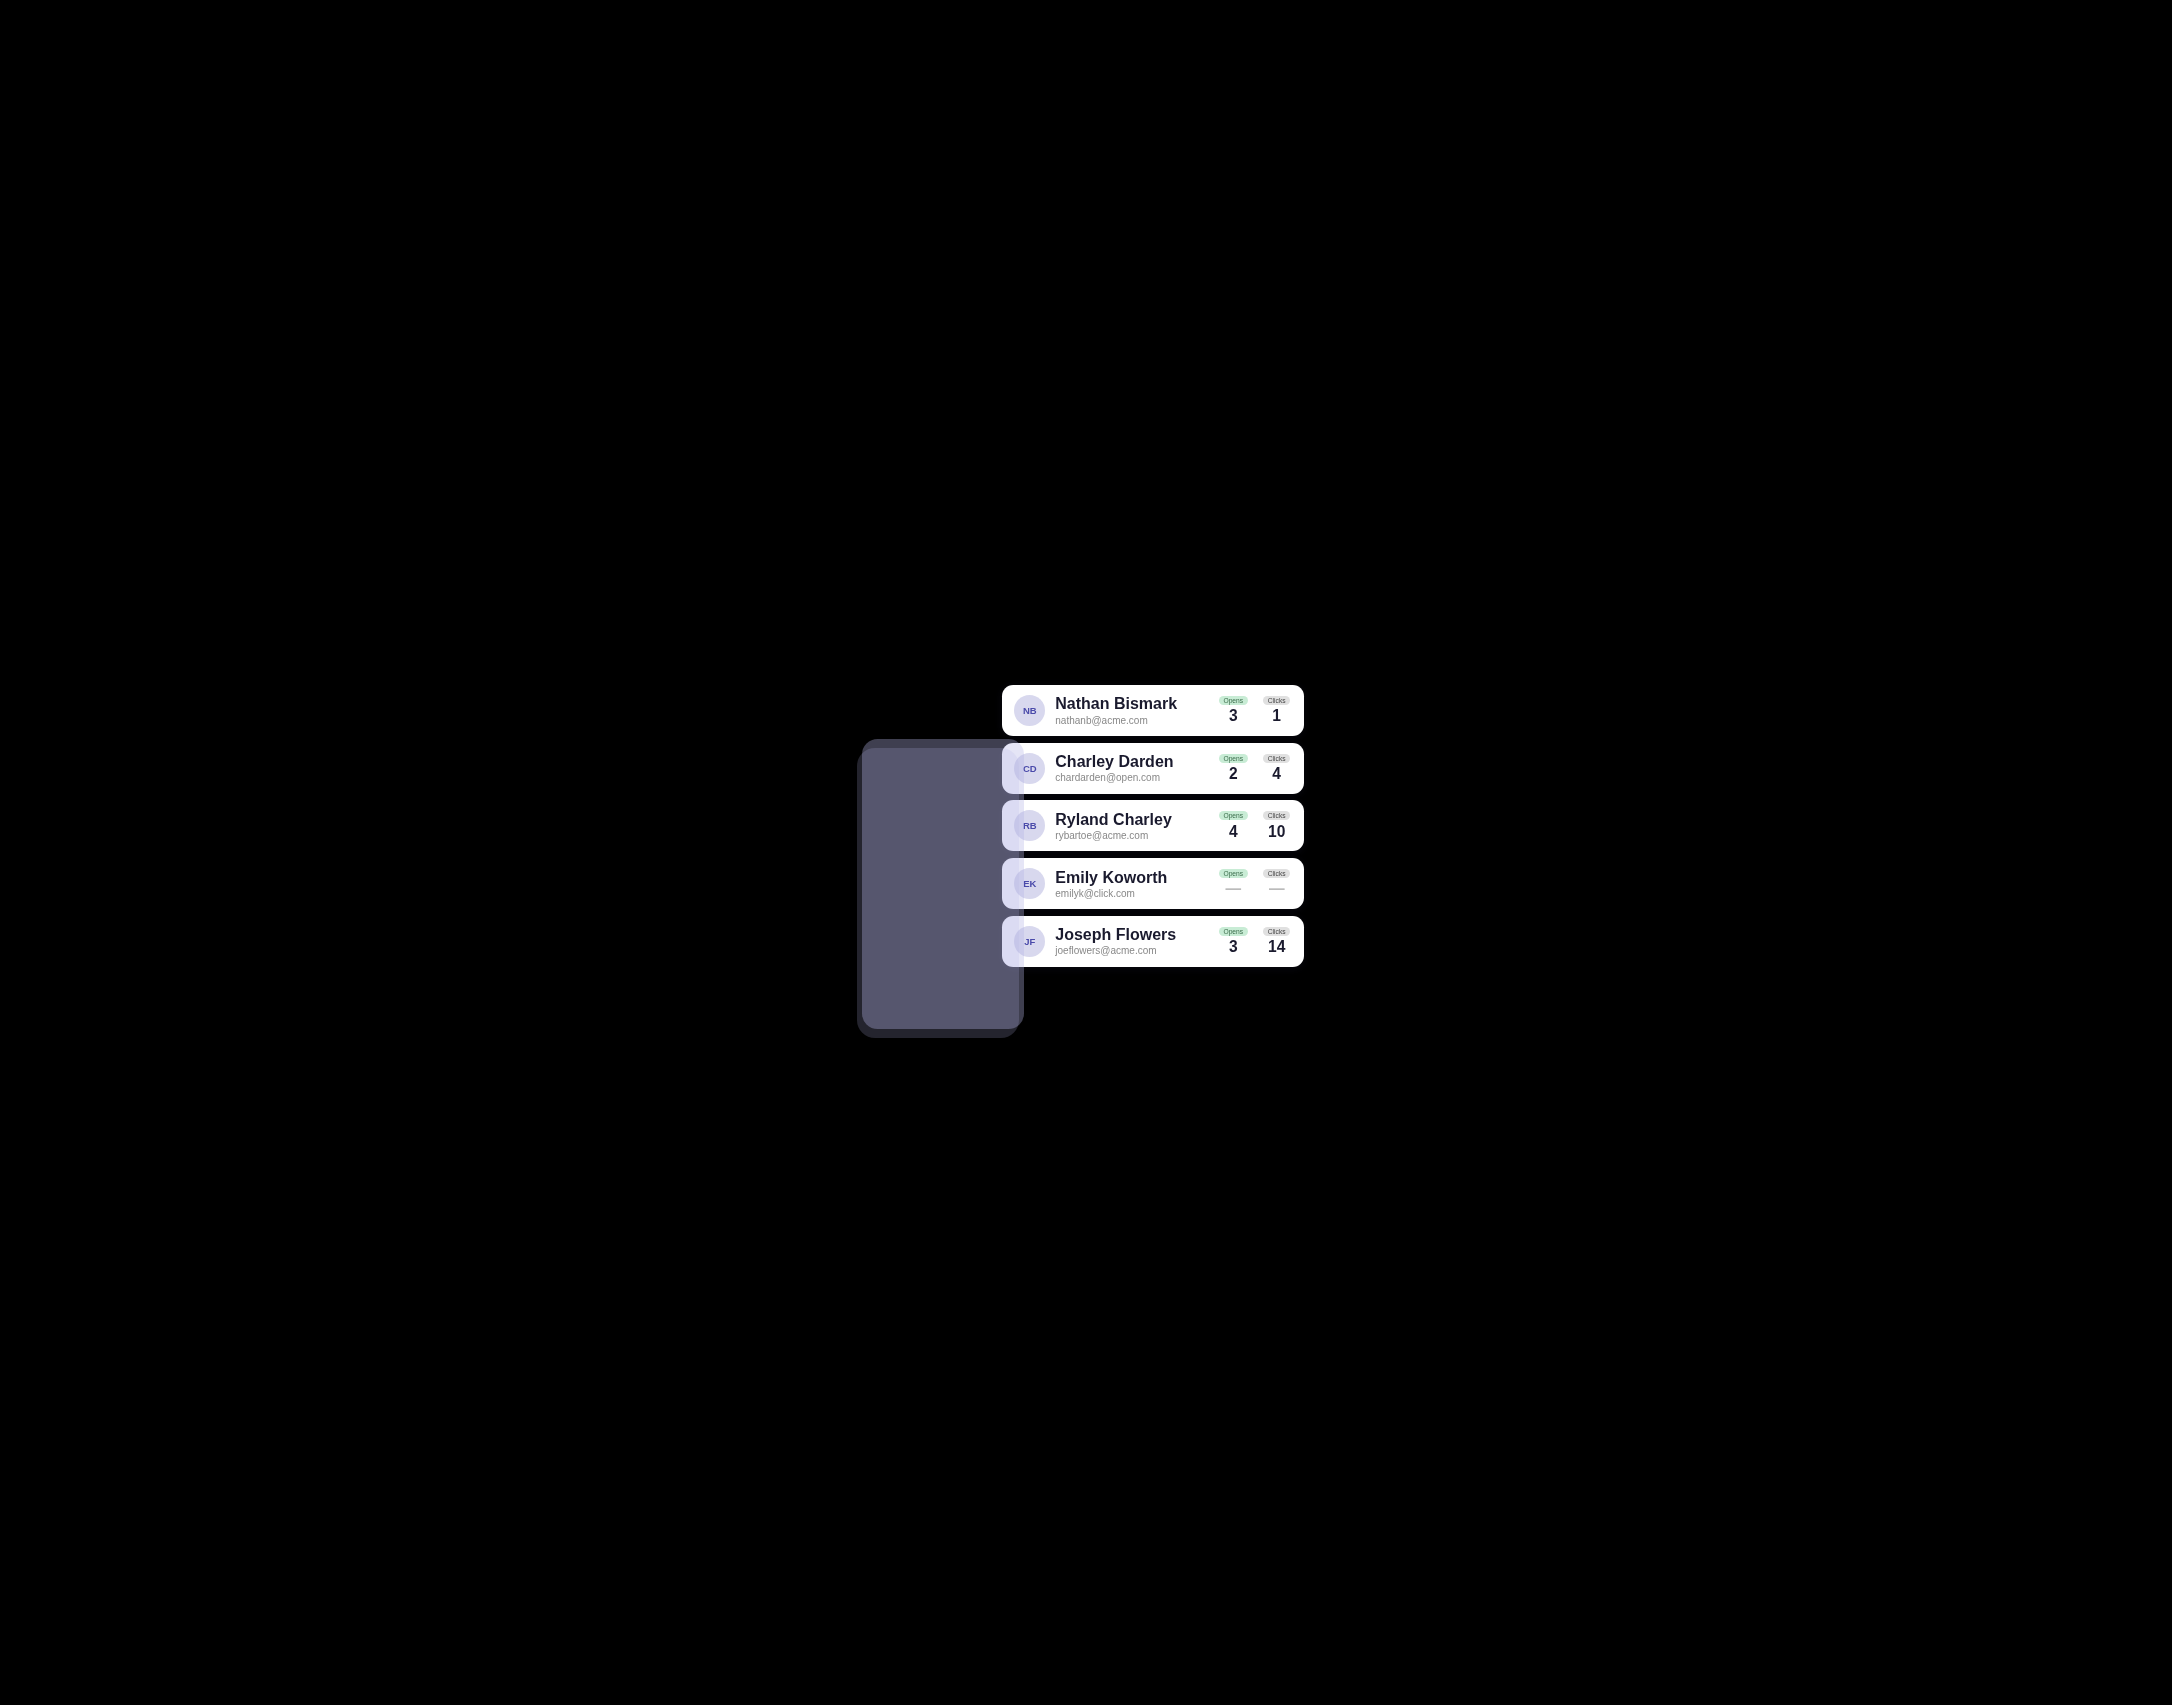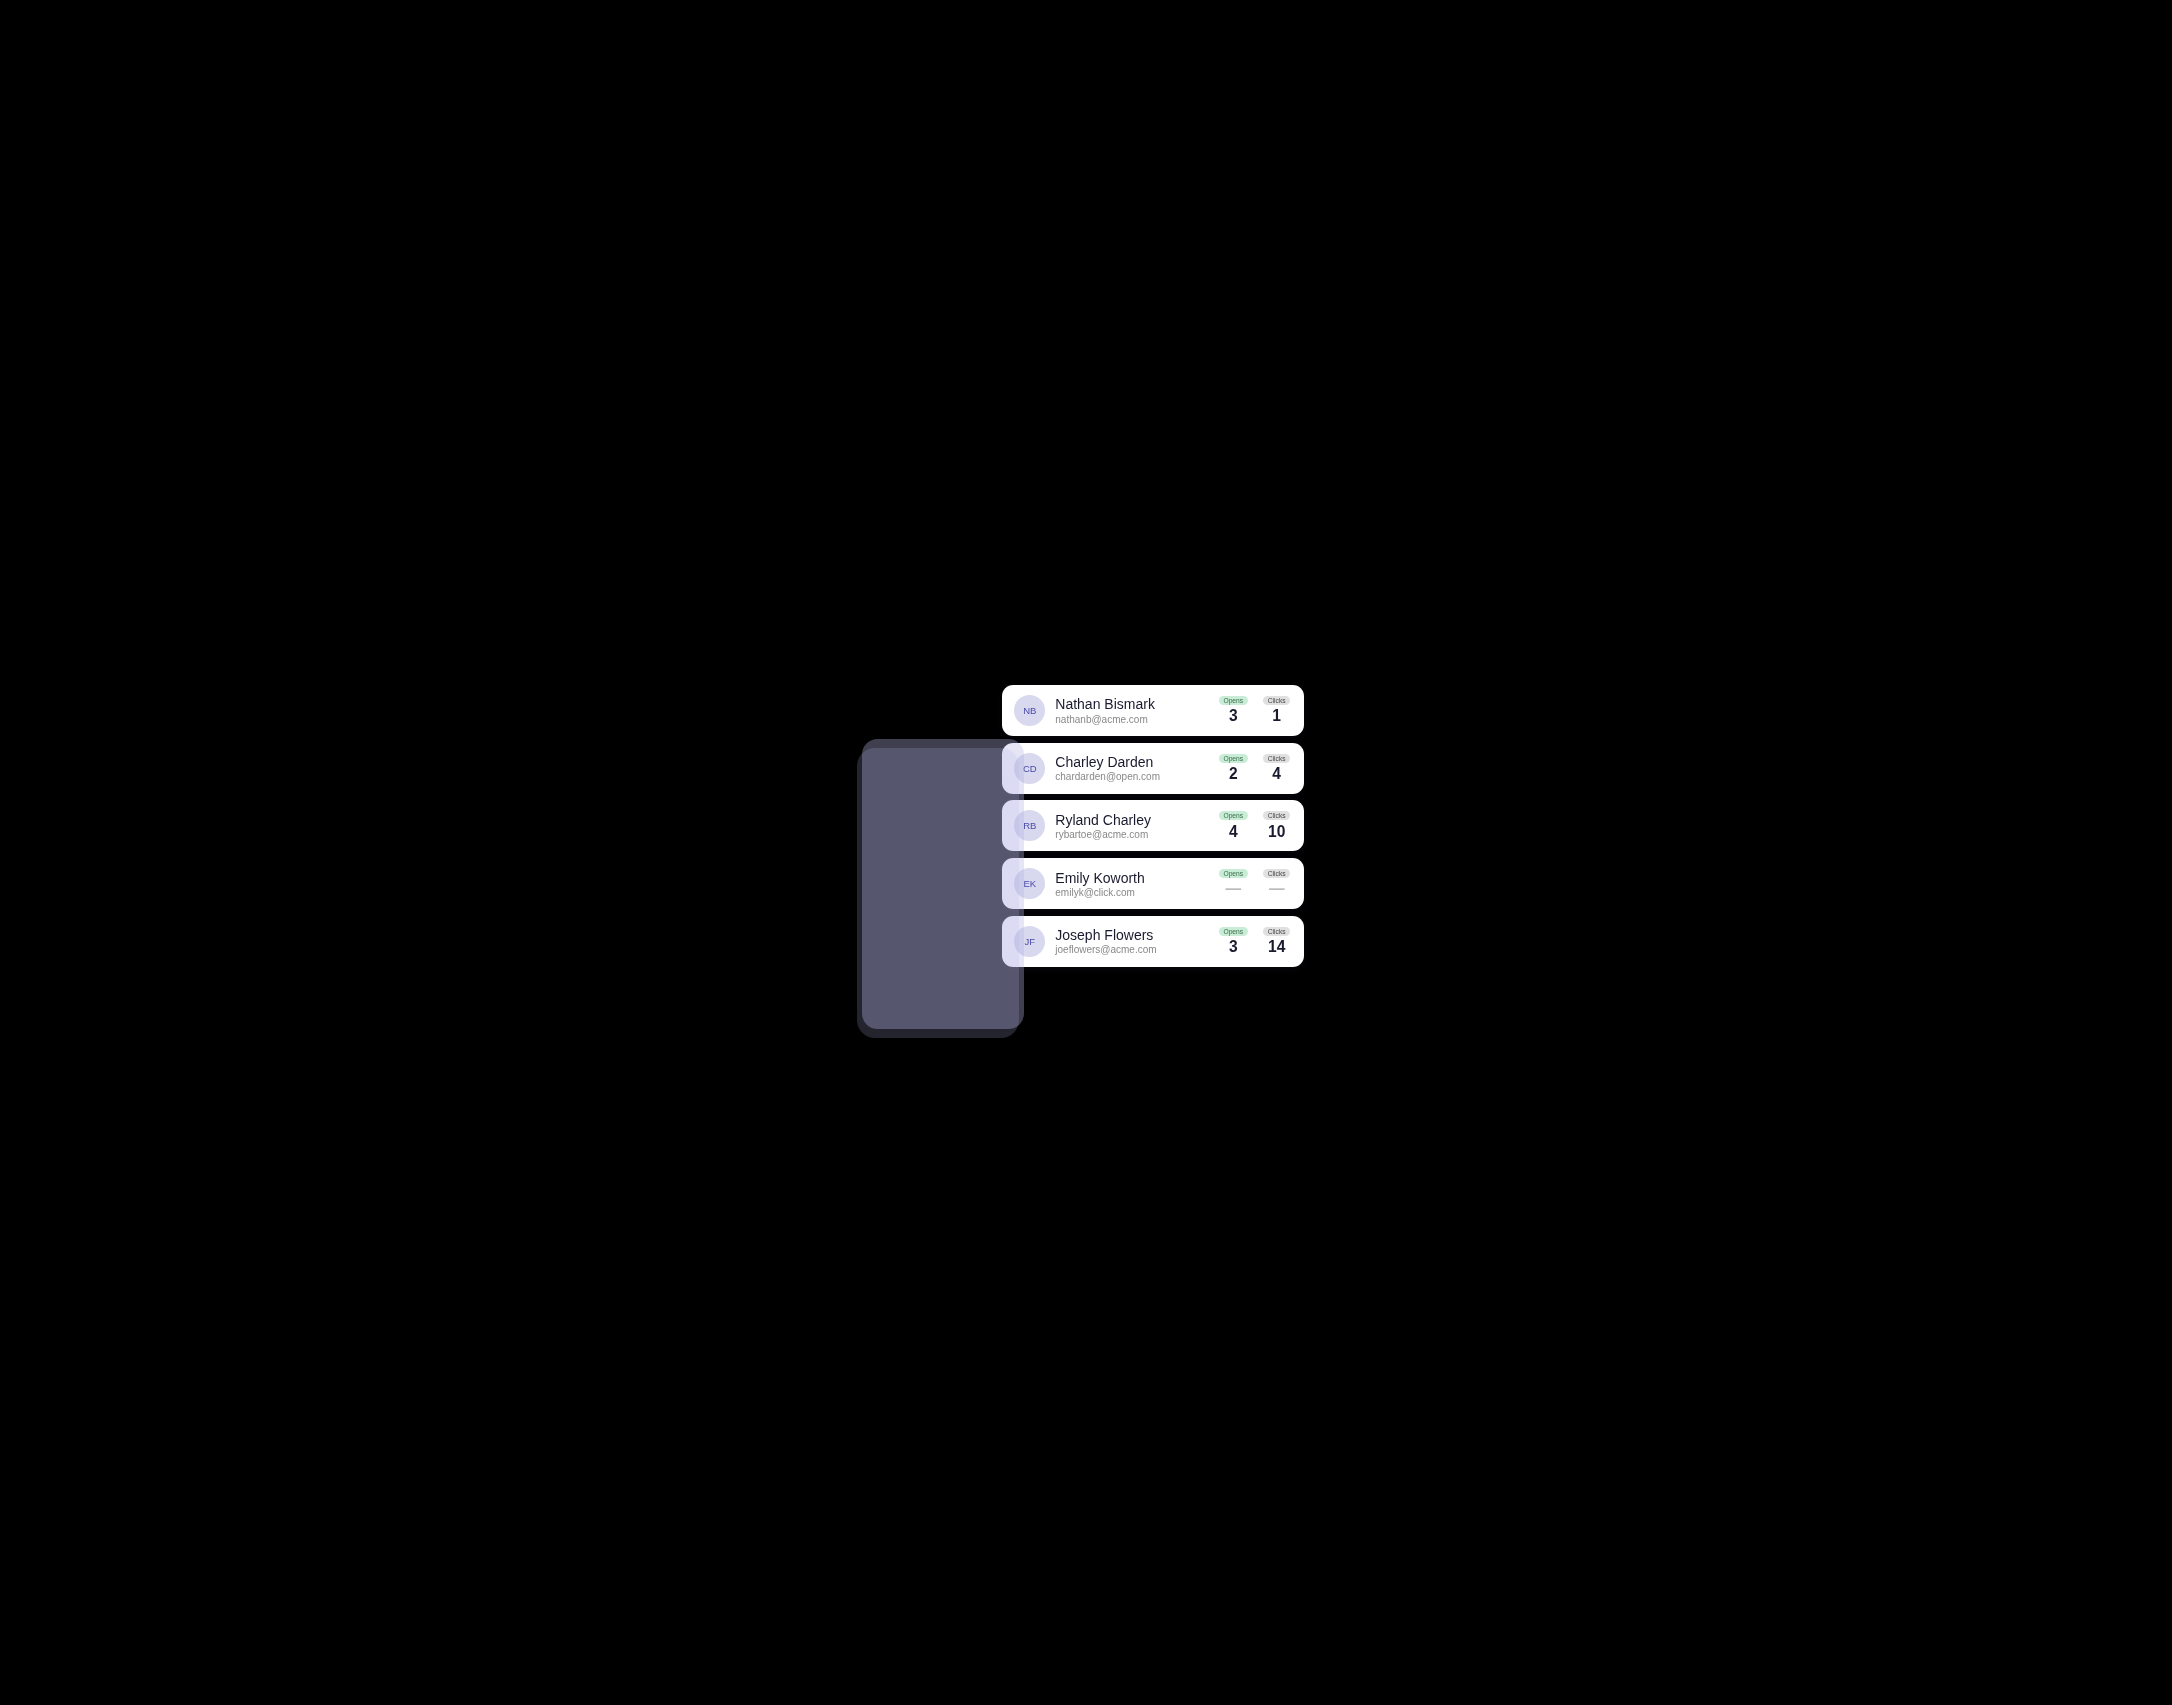--- a/index.html
+++ b/index.html
@@ -119,31 +119,31 @@
 
     .avatar {
       width: 31px;
       height: 31px;
       border-radius: 50%;
       background: #d8d8ee;
       display: flex;
       align-items: center;
       justify-content: center;
       font-size: 9.5px;
-      font-weight: 400;
+      font-weight: 700;
       color: #4a4aaa;
       flex-shrink: 0;
     }
 
     .contact-info {
       flex: 1;
     }
     .contact-name {
-      font-size: 14px;
-      font-weight: 400;
+      font-size: 16px;
+      font-weight: 700;
       color: #1a1a2e;
       margin-bottom: 1.1px;
     }
     .contact-email {
       font-size: 10px;
       color: #888;
     }
 
     .stats-cols {
       display: flex;

